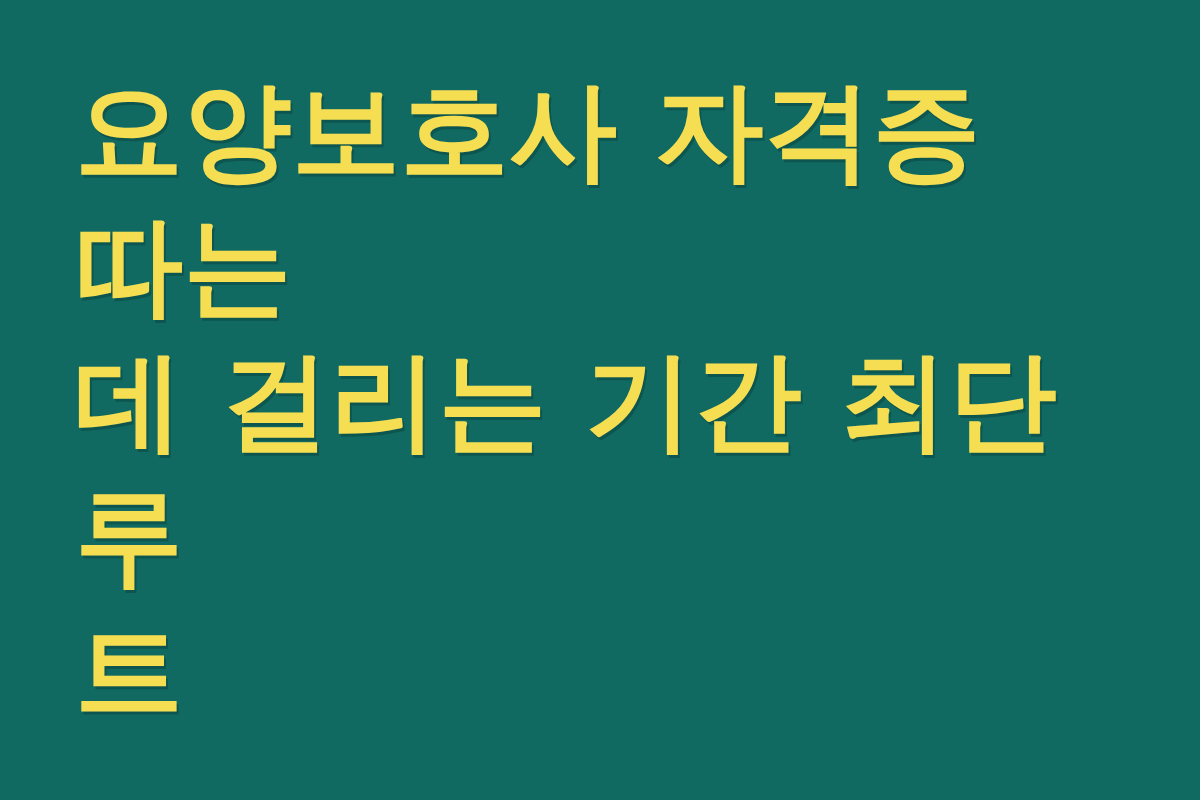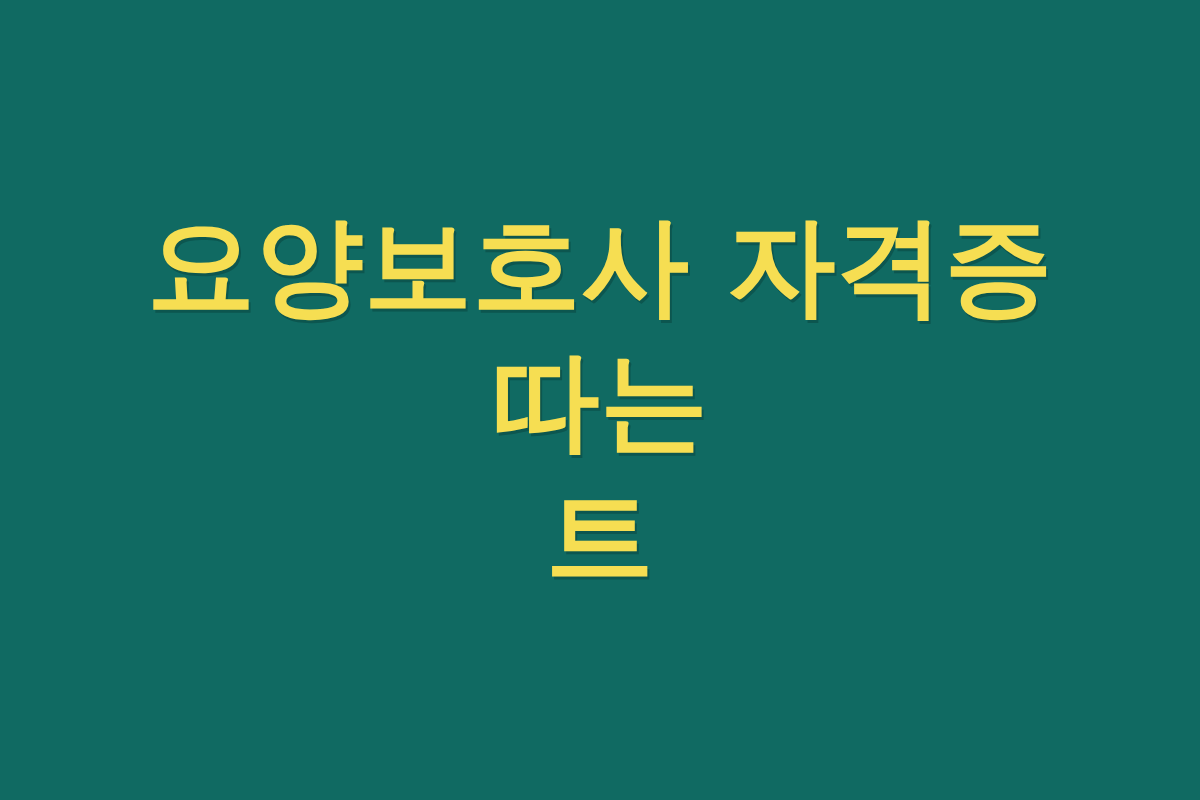--- a/index.html
+++ b/index.html
@@ -23,21 +23,21 @@
     display: flex;
     align-items: center;
     justify-content: center;
     background-color: #106a62;
   }
 
   .headline {
     width: 1050px;
     margin: 0;
     padding: 0;
-    text-align: center;
+    text-align: left;
     color: #f6de52;
     font-family: "DejaVu Sans", "Liberation Sans", sans-serif;
     font-size: 108px;
     font-weight: 700;
     line-height: 135px;
     letter-spacing: 0.5px;
     word-break: keep-all;
     overflow-wrap: break-word;
     text-shadow: 2px 3px 0 rgba(10, 70, 64, 0.55);
     -webkit-font-smoothing: antialiased;
@@ -46,15 +46,16 @@
   .headline-line {
     display: block;
   }
 </style>
 </head>
 <body>
 
 <div class="banner">
   <h1 class="headline">
     <span class="headline-line">요양보호사 자격증 따는</span>
+    <span class="headline-line">데 걸리는 기간 최단 루</span>
     <span class="headline-line">트</span>
   </h1>
 </div>
 
 </body></html>

